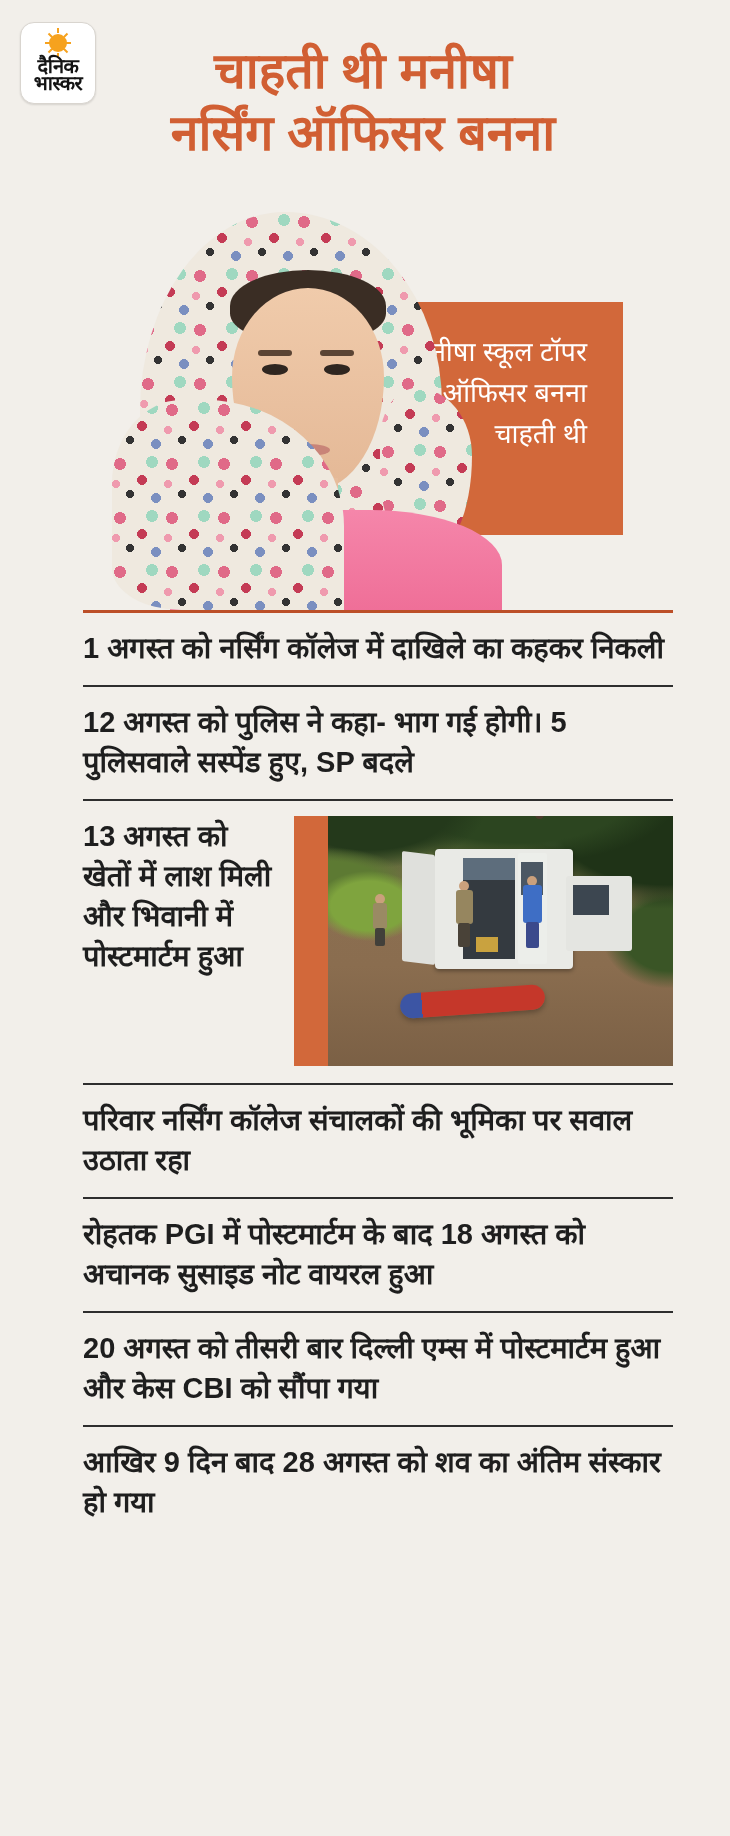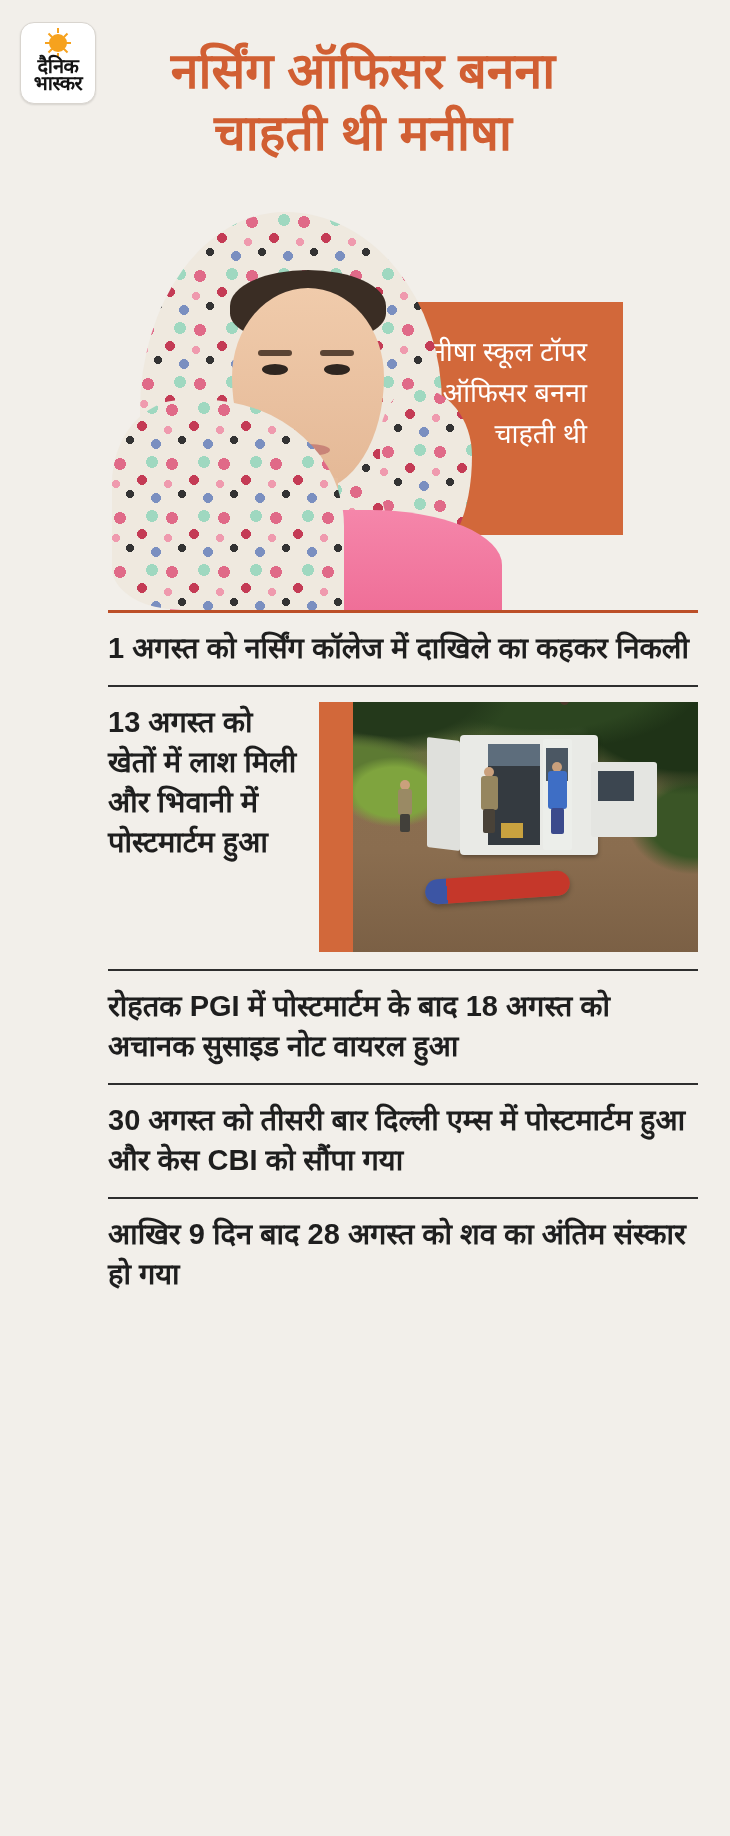--- a/index.html
+++ b/index.html
@@ -51,21 +51,21 @@
   .brow{width:34px;height:6px;border-radius:4px;background:#5b4434;top:62px;}
   .brow.l{left:26px;} .brow.r{left:88px;}
   .eye{width:26px;height:11px;border-radius:50%;background:#2f2620;top:76px;}
   .eye.l{left:30px;} .eye.r{left:92px;}
   .lips{left:56px;top:156px;width:42px;height:12px;border-radius:50%;background:#c98478;}
   .neck{left:168px;top:266px;width:58px;height:56px;background:#e7bd9c;}
   .top-pink{left:58px;top:298px;width:332px;height:100px;border-radius:45% 40% 0 0 / 70% 55% 0 0;
     background:linear-gradient(180deg,#f586aa,#ef6f98);}
   .scarf-drape{left:0;top:188px;width:232px;height:210px;border-radius:30% 60% 10% 30% / 40% 60% 0 20%;}
   
-  .list{position:absolute;left:83px;top:610px;width:590px;z-index:3;margin-left:25px;}
+  .list{position:absolute;left:83px;top:610px;width:590px;z-index:3;}
   .item{
     border-top:2px solid #2e2e2e;padding:15px 0 17px;
     font-size:29px;line-height:40px;font-weight:700;color:#1e1e1e;
   }
   .list .item:first-child{border-top:3px solid #BC4F28;}
   .item-photo-row{display:flex;align-items:stretch;}
   .item4-text{width:211px;padding-right:19px;box-sizing:border-box;}
   .item4-bar{width:34px;background:#D2683A;}
   .item4-photo{position:relative;width:345px;height:250px;overflow:hidden;}
   
@@ -130,22 +130,22 @@
         <line x1="26.5" y1="5.5" x2="23" y2="9"></line>
           <line x1="11" y1="21" x2="7.5" y2="24.5"></line>
       </g>
       <circle cx="17" cy="15" r="9" fill="#F6A21E"></circle>
     </svg>
     <div class="logo-text">दैनिक</div>
     <div class="logo-text">भास्कर</div>
   </div>
 
   <div class="headline">
+    <div>चाहती थी मनीषा</div>
     <div>नर्सिंग ऑफिसर बनना</div>
-    <div>चाहती थी मनीषा</div>
   </div>
 
   <div class="quote-box">
     <div class="quote-line">मनीषा स्कूल टॉपर</div>
     <div class="quote-line">ऑफिसर बनना</div>
     <div class="quote-line">चाहती थी</div>
   </div>
 
   <div class="portrait">
     <div class="scarf-main floral"></div>
@@ -158,20 +158,21 @@
       <div class="eye r"></div>
       <div class="lips"></div>
     </div>
     <div class="neck"></div>
     <div class="top-pink"></div>
     <div class="scarf-drape floral"></div>
   </div>
 
   <div class="list">
     <div class="item">1 अगस्त को नर्सिंग कॉलेज में दाखिले का कहकर निकली</div>
+    <div class="item">12 अगस्त को पुलिस ने कहा- भाग गई होगी। 5 पुलिसवाले सस्पेंड हुए, SP बदले</div>
 
     <div class="item item-photo-row">
       <div class="item4-text">13 अगस्त को खेतों में लाश मिली और भिवानी में पोस्टमार्टम हुआ</div>
       <div class="item4-bar"></div>
       <div class="item4-photo">
         <div class="fp-base"></div>
         <div class="fp-van">
           <div class="fp-van-doorL"></div>
           <div class="fp-van-int"></div>
           <div class="fp-van-plate"></div>
@@ -193,18 +194,19 @@
             <div class="body"></div>
             <div class="legs"></div>
         </div>
         <div class="fp-crouch"></div>
         <div class="fp-far1"></div>
         <div class="fp-far2"></div>
         <div class="fp-cloth"></div>
       </div>
     </div>
 
+    <div class="item">परिवार नर्सिंग कॉलेज संचालकों की भूमिका पर सवाल उठाता रहा</div>
     <div class="item">रोहतक PGI में पोस्टमार्टम के बाद 18 अगस्त को अचानक सुसाइड नोट वायरल हुआ</div>
-    <div class="item">30 अगस्त को तीसरी बार दिल्ली एम्स में पोस्टमार्टम हुआ और केस CBI को सौंपा गया</div>
+    <div class="item">20 अगस्त को तीसरी बार दिल्ली एम्स में पोस्टमार्टम हुआ और केस CBI को सौंपा गया</div>
     <div class="item">आखिर 9 दिन बाद 28 अगस्त को शव का अंतिम संस्कार हो गया</div>
   </div>
 
 </div>
 
 </body></html>

